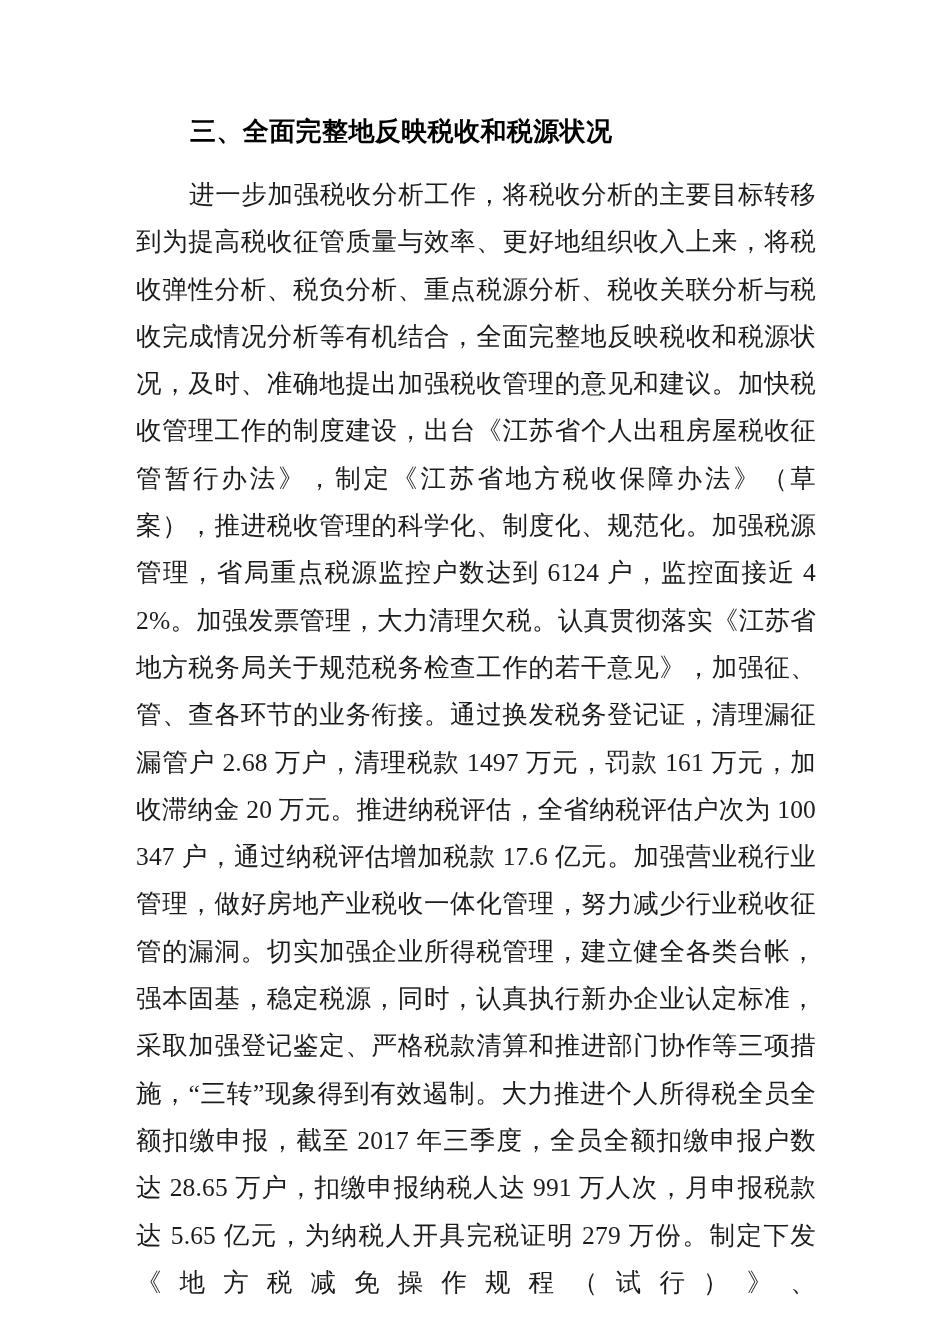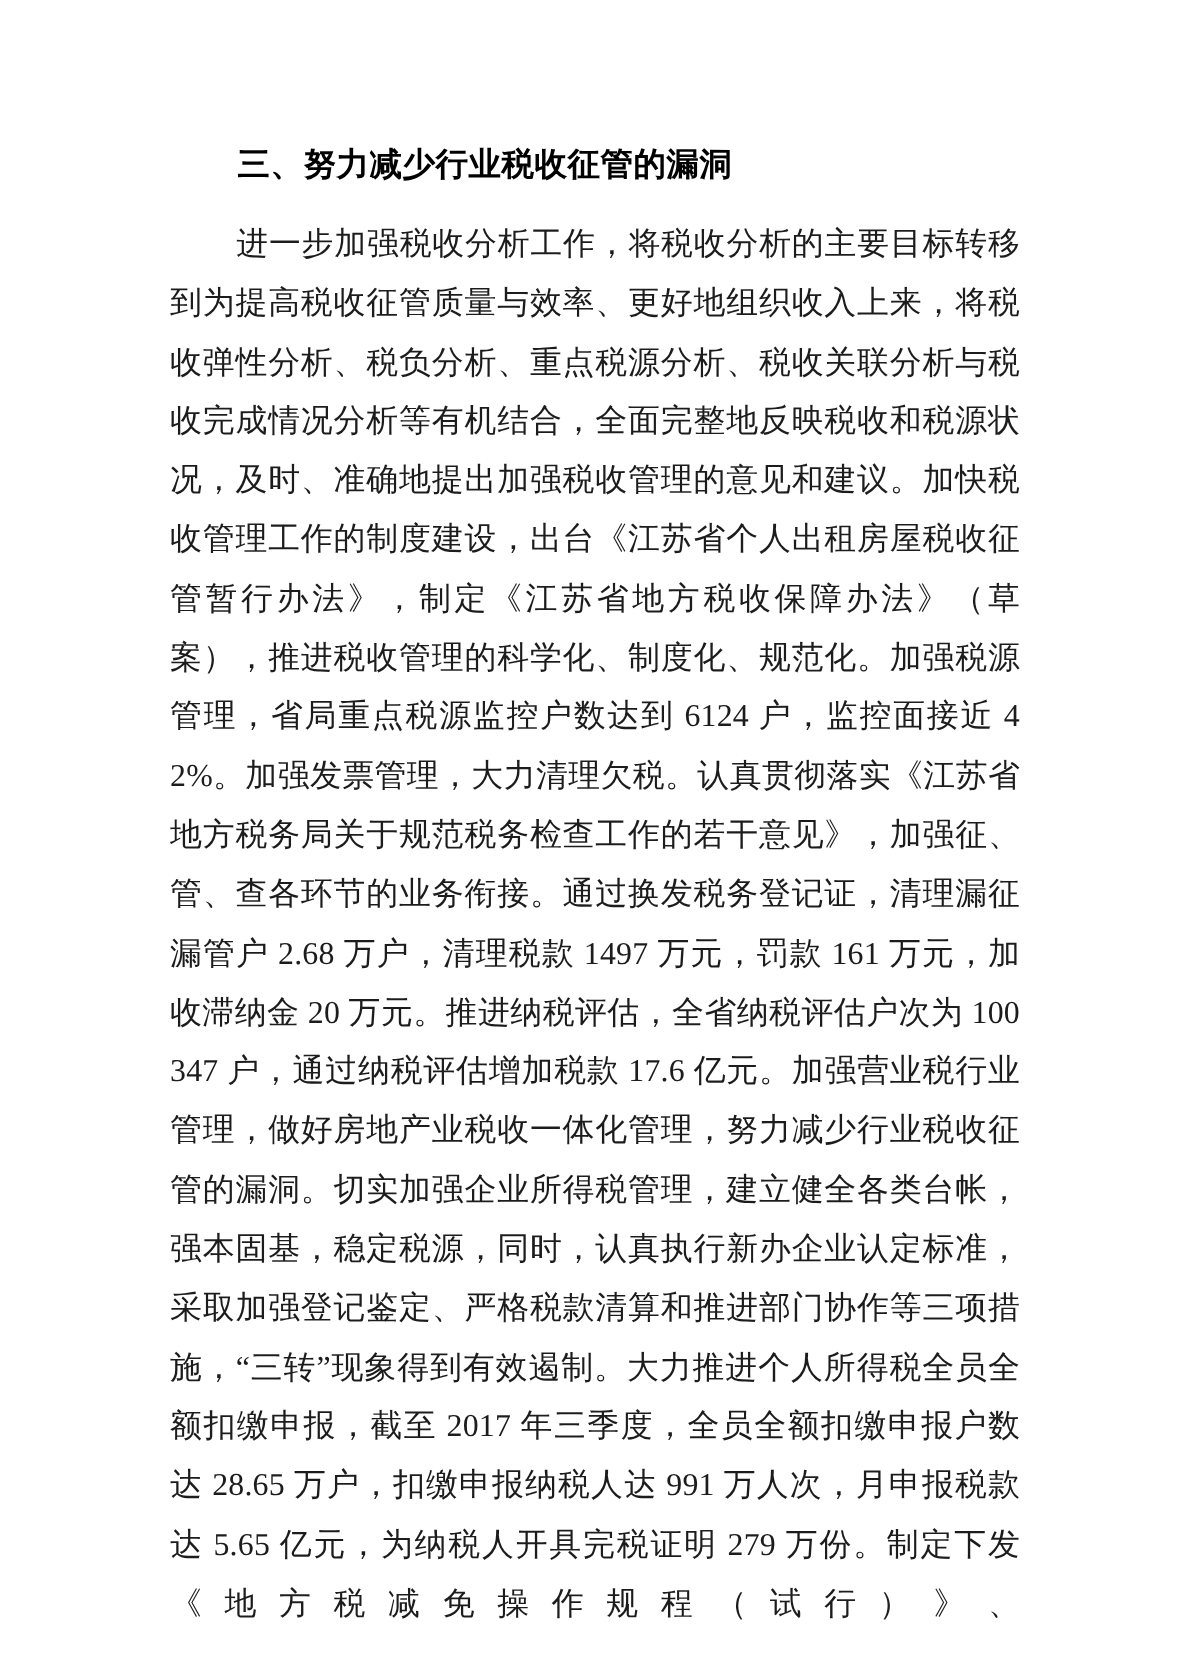--- a/index.html
+++ b/index.html
@@ -63,18 +63,18 @@
     display: inline-block;
     width: 100%;
   }
 </style>
 </head>
 <body>
 
 <div class="page">
   <div class="content">
 
-    <h2 class="section-heading">三、努力减少行业税收征管的漏洞</h2>
+    <h2 class="section-heading">三、全面完整地反映税收和税源状况</h2>
 
     <p class="body-paragraph">进一步加强税收分析工作，将税收分析的主要目标转移到为提高税收征管质量与效率、更好地组织收入上来，将税收弹性分析、税负分析、重点税源分析、税收关联分析与税收完成情况分析等有机结合，全面完整地反映税收和税源状况，及时、准确地提出加强税收管理的意见和建议。加快税收管理工作的制度建设，出台《江苏省个人出租房屋税收征管暂行办法》，制定《江苏省地方税收保障办法》（草案），推进税收管理的科学化、制度化、规范化。加强税源管理，省局重点税源监控户数达到 6124 户，监控面接近 42%。加强发票管理，大力清理欠税。认真贯彻落实《江苏省地方税务局关于规范税务检查工作的若干意见》，加强征、管、查各环节的业务衔接。通过换发税务登记证，清理漏征漏管户 2.68 万户，清理税款 1497 万元，罚款 161 万元，加收滞纳金 20 万元。推进纳税评估，全省纳税评估户次为 100347 户，通过纳税评估增加税款 17.6 亿元。加强营业税行业管理，做好房地产业税收一体化管理，努力减少行业税收征管的漏洞。切实加强企业所得税管理，建立健全各类台帐，强本固基，稳定税源，同时，认真执行新办企业认定标准，采取加强登记鉴定、严格税款清算和推进部门协作等三项措施，“三转”现象得到有效遏制。大力推进个人所得税全员全额扣缴申报，截至 2017 年三季度，全员全额扣缴申报户数达 28.65 万户，扣缴申报纳税人达 991 万人次，月申报税款达 5.65 亿元，为纳税人开具完税证明 279 万份。制定下发《地方税减免操作规程（试行）》、</p>
 
   </div>
 </div>
 
 </body></html>

